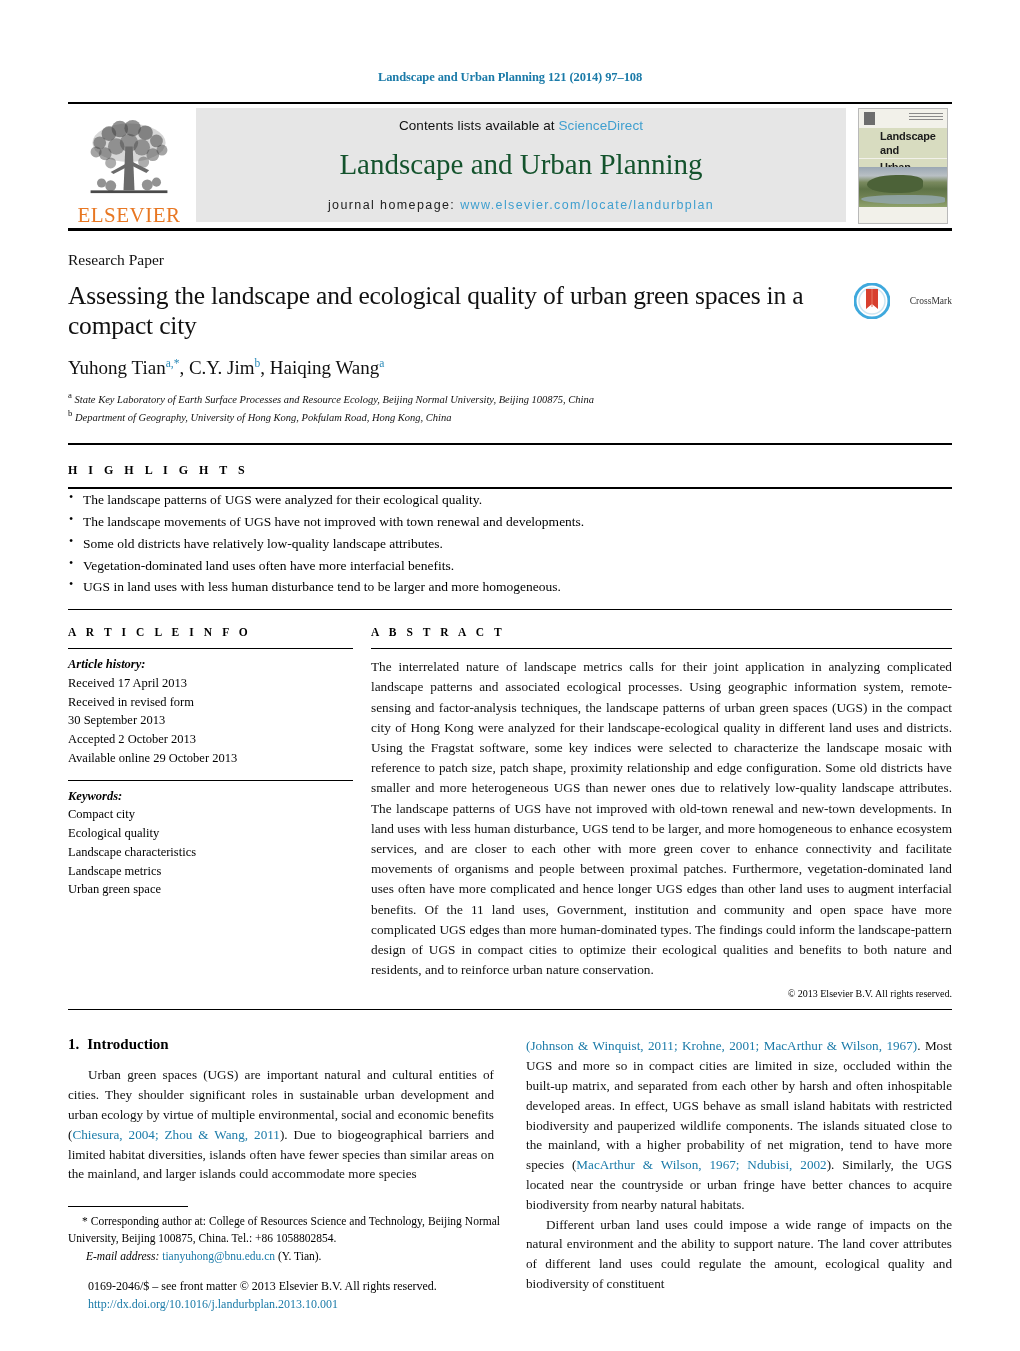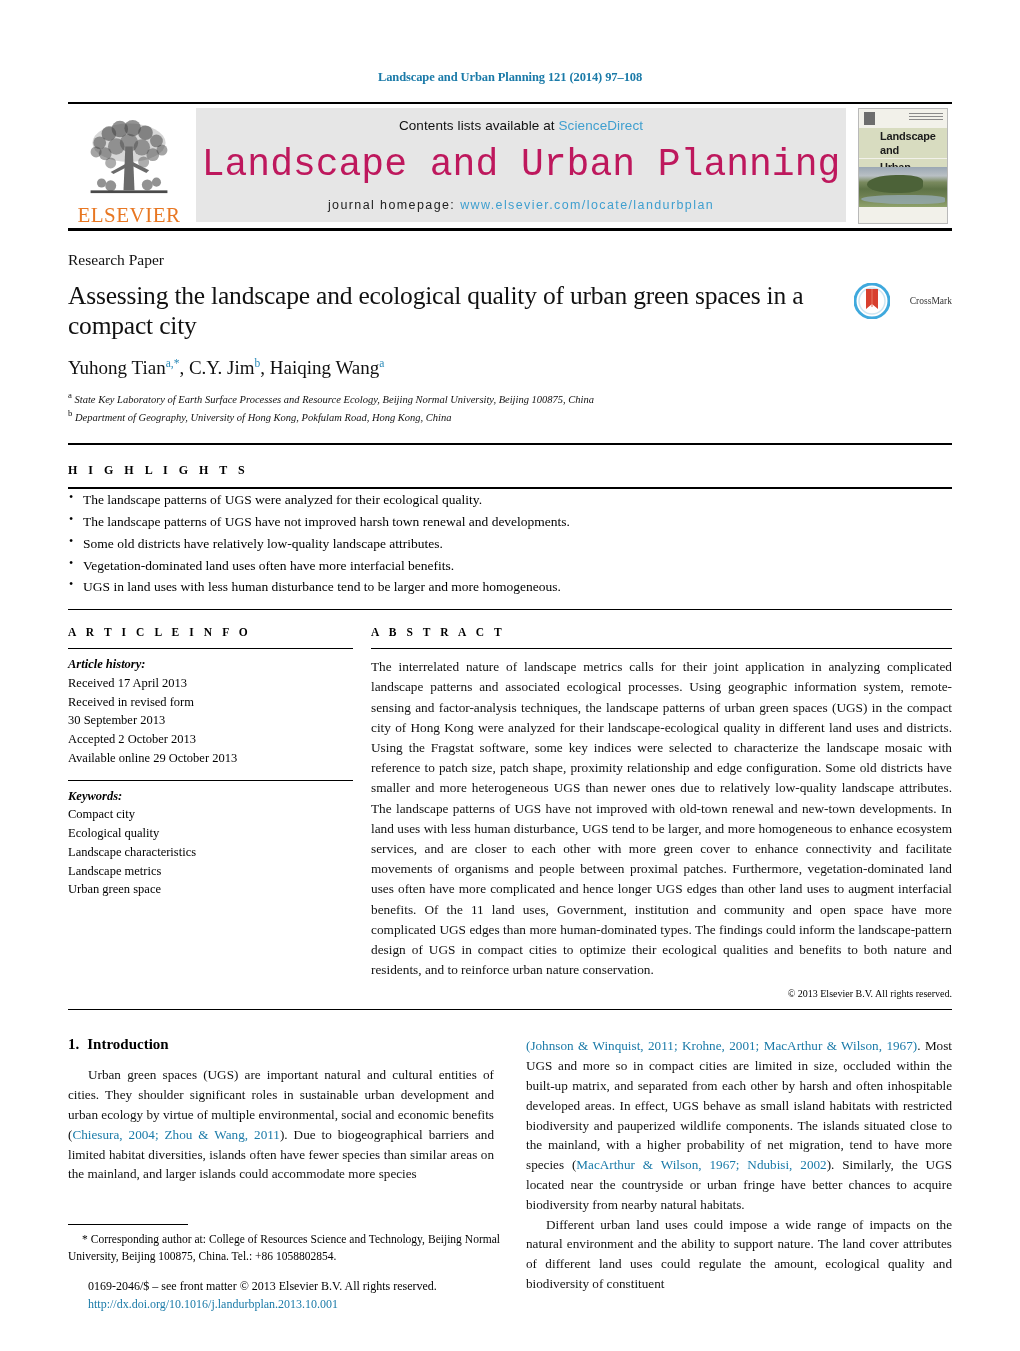--- a/index.html
+++ b/index.html
@@ -83,23 +83,23 @@
   .contents-line {
     font-family: "Liberation Sans", sans-serif;
     font-size: 13.5px;
     color: #111;
     letter-spacing: 0.1px;
   }
   .contents-line .sd {
     color: #3f9fcf;
   }
   .journal-title {
-    font-family: Liberation Mono, monospace;
-    font-size: 38px;
-    color: #be185d;
+    font-family: Liberation Serif, serif;
+    font-size: 29px;
+    color: #14532d;
     letter-spacing: 0px;
     margin-top: -2px;
   }
   .homepage-line {
     font-family: "Liberation Sans", sans-serif;
     font-size: 12.5px;
     color: #222;
     letter-spacing: 1.4px;
   }
   .homepage-line .url {
@@ -455,21 +455,21 @@
     <div><sup>a</sup> <span>State Key Laboratory of Earth Surface Processes and Resource Ecology, Beijing Normal University, Beijing 100875, China</span></div>
     <div><sup>b</sup> <span>Department of Geography, University of Hong Kong, Pokfulam Road, Hong Kong, China</span></div>
   </div>
 
   <div class="rule-thick"></div>
 
   <div class="section-head">H I G H L I G H T S</div>
   <div class="rule-thick" style="margin-top:0"></div>
   <ul class="hl-list">
     <li>The landscape patterns of UGS were analyzed for their ecological quality.</li>
-    <li>The landscape patterns of UGS have not improved harsh town renewal and developments.</li>
+    <li>The landscape movements of UGS have not improved with town renewal and developments.</li>
     <li>Some old districts have relatively low-quality landscape attributes.</li>
     <li>Vegetation-dominated land uses often have more interfacial benefits.</li>
     <li>UGS in land uses with less human disturbance tend to be larger and more homogeneous.</li>
   </ul>
   <div class="rule-thin"></div>
 
   <div class="info-abstract">
     <div class="col-info">
       <div class="col-head">A R T I C L E    I N F O</div>
       <div class="col-rule"></div>
@@ -512,19 +512,20 @@
 
     <div class="body-col">
       <p class="body-text cont"><span class="cite">(Johnson &amp; Winquist, 2011; Krohne, 2001; MacArthur &amp; Wilson, 1967)</span><span>. Most UGS and more so in compact cities are limited in size, occluded within the built-up matrix, and separated from each other by harsh and often inhospitable developed areas. In effect, UGS behave as small island habitats with restricted biodiversity and pauperized wildlife components. The islands situated close to the mainland, with a higher probability of net migration, tend to have more species (</span><span class="cite">MacArthur &amp; Wilson, 1967; Ndubisi, 2002</span><span>). Similarly, the UGS located near the countryside or urban fringe have better chances to acquire biodiversity from nearby natural habitats.</span></p>
       <p class="body-text">Different urban land uses could impose a wide range of impacts on the natural environment and the ability to support nature. The land cover attributes of different land uses could regulate the amount, ecological quality and biodiversity of constituent</p>
     </div>
   </div>
 
   <div class="footnote-area">
     <div class="fn-rule"></div>
     <div class="fn-text">* Corresponding author at: College of Resources Science and Technology, Beijing Normal University, Beijing 100875, China. Tel.: +86 1058802854.</div>
+    <div class="fn-email"><span class="lbl">E-mail address:</span> <a href="#" class="link">tianyuhong@bnu.edu.cn</a> <span>(Y. Tian).</span></div>
     <div class="issn-block">
       <div>0169-2046/$ – see front matter © 2013 Elsevier B.V. All rights reserved.</div>
       <div class="doi">http://dx.doi.org/10.1016/j.landurbplan.2013.10.001</div>
     </div>
   </div>
 
 </div>
 
 </body></html>

